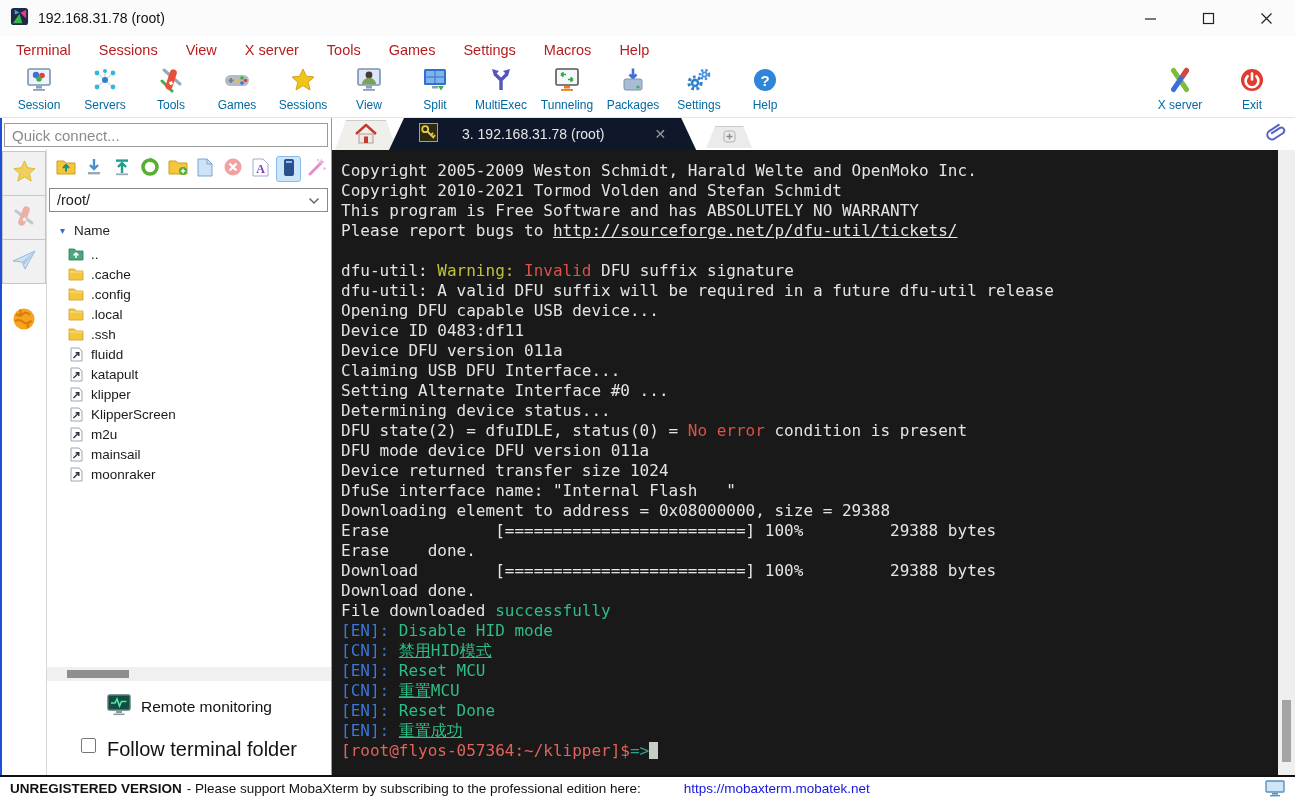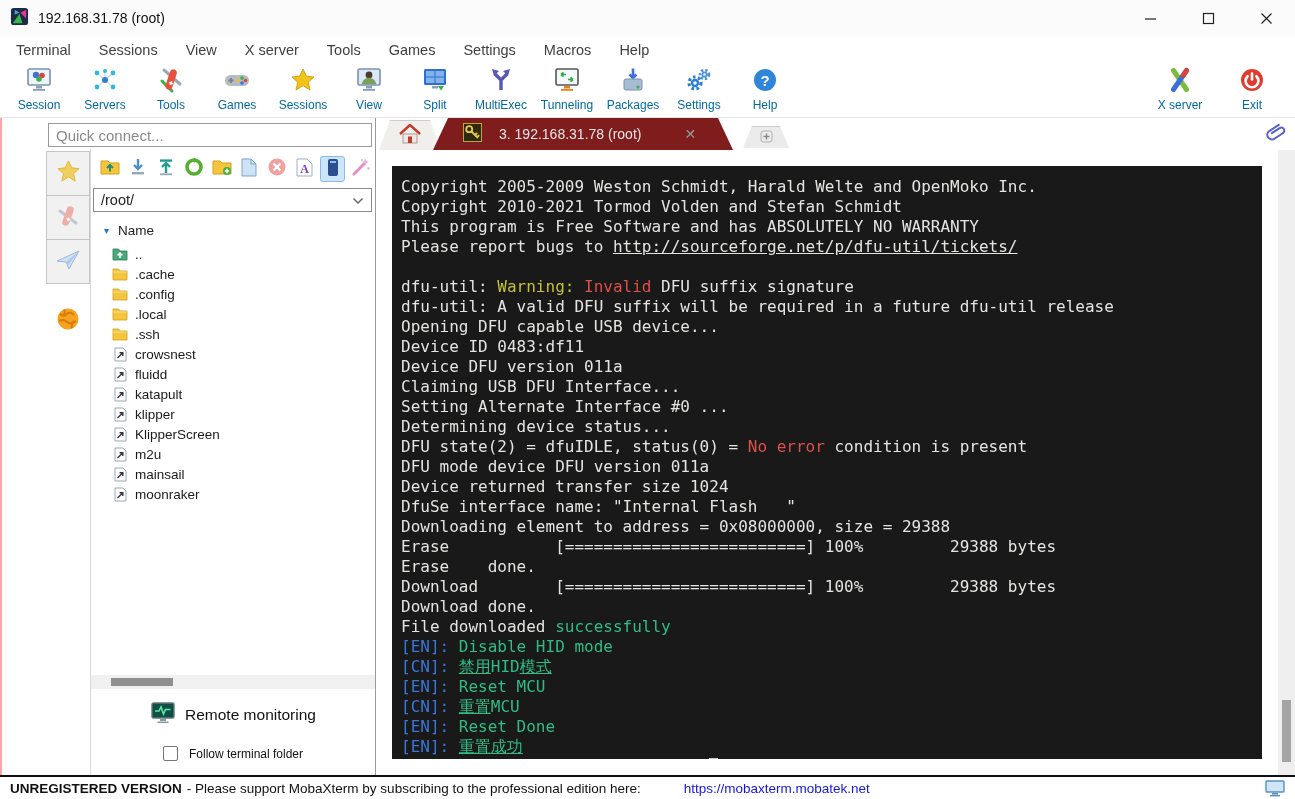--- a/index.html
+++ b/index.html
@@ -9,28 +9,28 @@
     font-family:"Liberation Sans", sans-serif; color:#111;
     position:relative;
   }
   
   .titlebar { height:36px; background:#fbfbfb; display:flex; align-items:center; padding-left:10px; gap:9px; }
   .titlebar .title { font-size:14px; color:#111; }
   .wincontrols { margin-left:auto; display:flex; }
   .winbtn { width:58px; height:36px; display:flex; align-items:center; justify-content:center; cursor:default; }
   
   .menubar { height:27px; display:flex; align-items:center; padding-left:2px; background:#fff; }
-  .menu-item { padding:4px 14px; font-size:14.5px; color:#404040; }
+  .menu-item { padding:4px 14px; font-size:14.5px; color:#b91c1c; }
   
   .toolbar { height:55px; display:flex; align-items:center; padding:2px 10px 4px 6px; background:#fff; border-bottom:1px solid #e4e4e4; }
   .tbtn { width:66px; display:flex; flex-direction:column; align-items:center; gap:1px; }
   .tbtn .lab { font-size:12px; color:#0369a1; white-space:nowrap; }
   .tb-spacer { flex:1; }
   
-  .main { display:flex; height:657px; border-left:2px solid #fca5a5; position:relative; background:#fff;padding-left:44px; }
+  .main { display:flex; height:657px; border-left:2px solid #1d4ed8; position:relative; background:#fff; }
   
   .sidebar { width:330px; border-right:1px solid #9a9a9a; display:flex; flex-direction:column; background:#fff; }
   .quick { margin:5px 3px 2px 2px; height:24px; border:1px solid #9a9a9a; font-size:15px; padding:0 7px; color:#444; font-family:"Liberation Sans",sans-serif; outline:none; }
   .quick::placeholder { color:#8a8a8a; }
   .side-body { display:flex; flex:1; min-height:0; }
   .side-tabs { width:44px; display:flex; flex-direction:column; }
   .stab { height:45px; border:1px solid #c6c6c6; background:#f1f1f1; display:flex; align-items:center; justify-content:center; margin-top:-1px; }
   .stab:first-child { margin-top:2px; }
   .stab-globe { height:45px; display:flex; align-items:center; justify-content:center; margin-top:14px; background:#fff; }
   .file-panel { flex:1; display:flex; flex-direction:column; border-left:1px solid #d8d8d8; min-width:0; }
@@ -39,32 +39,32 @@
   .ftb.active { background:#cde5f9; border:1px solid #8abbe8; }
   .path-select { height:24px; border:1px solid #8a8a8a; margin:2px 3px 6px 2px; display:flex; align-items:center; justify-content:space-between; padding:0 7px; font-size:14.5px; color:#222; background:#fff; }
   .name-header { display:flex; align-items:center; gap:9px; padding:5px 0 6px 13px; font-size:13.5px; color:#222; }
   .sort-tri { color:#2f6fd6; font-size:10px; }
   .file-list { flex:1; padding-left:21px; overflow:hidden; }
   .frow { height:20px; display:flex; align-items:center; gap:7px; font-size:13.5px; color:#1a1a1a; }
   .frow .ficon { width:16px; display:flex; justify-content:center; }
   .hscroll { height:14px; background:#f0f0f0; position:relative; }
   .hthumb { position:absolute; left:20px; top:3px; width:62px; height:8px; background:#8f8f8f; }
   .remote-mon { display:flex; align-items:center; justify-content:center; gap:9px; padding:13px 0 3px 0; font-size:15.5px; color:#111; }
-  .follow { display:flex; align-items:center; justify-content:center; gap:11px; padding:15px 0 14px 0; font-size:12px; color:#111; }
+  .follow { display:flex; justify-content:center; gap:11px; padding:15px 0 14px 0; font-size:20px; color:#111; }
   .checkbox { width:15px; height:15px; border:1px solid #767676; border-radius:2px; background:#fff; }
   
   .content { flex:1; display:flex; flex-direction:column; min-width:0; }
   .tabbar { height:32px; background:#fff; display:flex; align-items:flex-end; position:relative; }
   .tab-home { width:62px; height:30px; background:#f1efec; clip-path:polygon(11px 0, calc(100% - 11px) 0, 100% 100%, 0 100%); display:flex; align-items:center; justify-content:center; margin-left:3px; border-top:1px solid #ccc; }
-  .tab-active { height:32px; background:#7f1d1d; clip-path:polygon(15px 0, calc(100% - 15px) 0, 100% 100%, 0 100%); color:#e6e6e6; display:flex; align-items:center; gap:17px; padding:0 30px; font-size:14px; margin-left:-8px; min-width:300px; }
+  .tab-active { height:32px; background:#0f172a; clip-path:polygon(15px 0, calc(100% - 15px) 0, 100% 100%, 0 100%); color:#e6e6e6; display:flex; align-items:center; gap:24px; padding:0 30px; font-size:14px; margin-left:-8px; min-width:300px; }
   .tab-close { color:#9a9a9a; margin-left:26px; font-size:14px; }
   .tab-plus { width:46px; height:22px; background:#ebebeb; clip-path:polygon(9px 0, calc(100% - 9px) 0, 100% 100%, 0 100%); display:flex; align-items:center; justify-content:center; margin:0 0 2px 10px; color:#8a8a8a; font-size:13px; border-top:1px solid #ccc; }
   .paperclip { position:absolute; right:8px; top:2px; }
   .term-wrap { flex:1; display:flex; min-height:0; }
-  .terminal { flex:1; margin:16px; background:var(--t-background); padding:11px 0 0 9px; font-family:"DejaVu Sans Mono", monospace; font-size:16px; line-height:20px; overflow:hidden; }
+  .terminal { flex:1; margin:0; background:var(--t-background); padding:11px 0 0 9px; font-family:"DejaVu Sans Mono", monospace; font-size:16px; line-height:20px; overflow:hidden; }
   .tl { height:20px; white-space:pre; }
   .c-d { color:var(--t-default); }
   .c-y { color:var(--t-yellow); }
   .c-r { color:var(--t-red); }
   .c-g { color:var(--t-green); }
   .c-b { color:var(--t-blue); }
   .c-s { color:var(--t-prompt); }
   .c-c { color:var(--t-teal); }
   .c-u { color:var(--t-default); text-decoration:underline; }
   .c-gu { color:var(--t-green); text-decoration:underline; }
@@ -416,29 +416,20 @@
               </span>
               <span>.ssh</span>
             </div>
             <div class="frow">
               <span class="ficon">
                 <svg width="13" height="15" viewBox="0 0 13 15">
                   <path d="M1 1 h8 l3 3 v10 h-11 Z" fill="#fdfdfd" stroke="#98a8b8"></path>
                   <path d="M3.5 11 L8.8 5.7 M5.6 5.7 h3.2 v3.2" stroke="#333344" stroke-width="1.4" fill="none"></path>
                 </svg>
               </span>
-              <span>crowsnest</span>
-            </div>
-            <div class="frow">
-              <span class="ficon">
-                <svg width="13" height="15" viewBox="0 0 13 15">
-                  <path d="M1 1 h8 l3 3 v10 h-11 Z" fill="#fdfdfd" stroke="#98a8b8"></path>
-                  <path d="M3.5 11 L8.8 5.7 M5.6 5.7 h3.2 v3.2" stroke="#333344" stroke-width="1.4" fill="none"></path>
-                </svg>
-              </span>
               <span>fluidd</span>
             </div>
             <div class="frow">
               <span class="ficon">
                 <svg width="13" height="15" viewBox="0 0 13 15">
                   <path d="M1 1 h8 l3 3 v10 h-11 Z" fill="#fdfdfd" stroke="#98a8b8"></path>
                   <path d="M3.5 11 L8.8 5.7 M5.6 5.7 h3.2 v3.2" stroke="#333344" stroke-width="1.4" fill="none"></path>
                 </svg>
               </span>
               <span>katapult</span>

